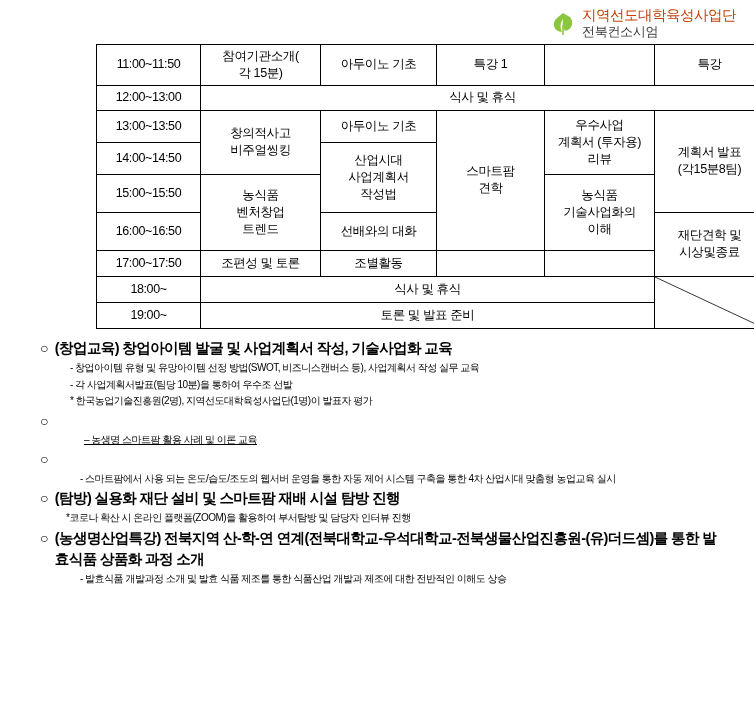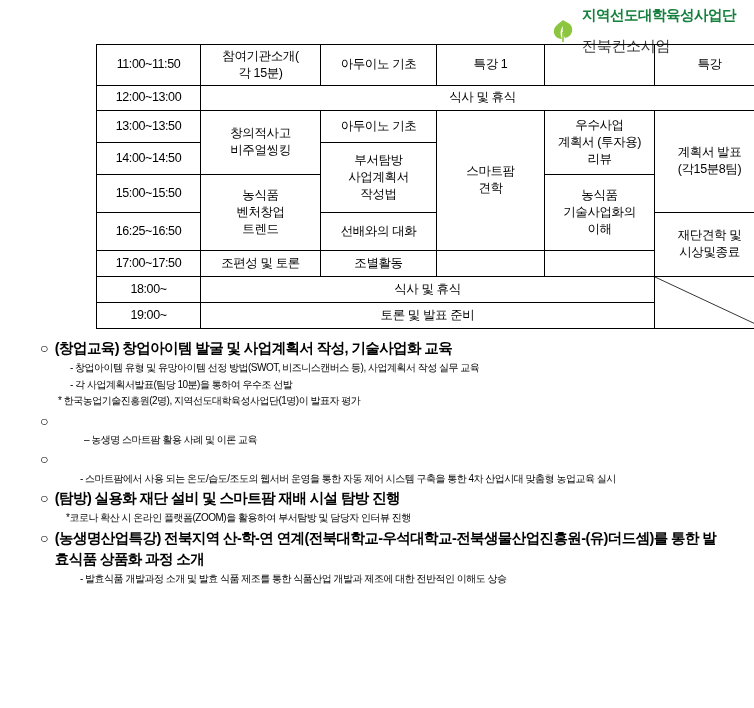--- a/index.html
+++ b/index.html
@@ -29,29 +29,29 @@
     width: 26px;
     height: 26px;
     position: relative;
     flex: 0 0 auto;
   }
   .logo-text {
     line-height: 1.1;
   }
   .logo-title {
     font-size: 14.5px;
-    font-weight: bold;
+    font-weight: normal;
     letter-spacing: -0.5px;
-    color: #15803d;
+    color: #c2410c;
   }
   .logo-sub {
-    font-size: 15px;
+    font-size: 13px;
     color: #3a3a3a;
     letter-spacing: -0.3px;
-    margin-top: 14px;
+    margin-top: 1px;
   }
 
   
   .schedule-wrap {
     position: absolute;
     top: 44px;
     left: 48px;
     width: 668px;
   }
   table.schedule {
@@ -123,26 +123,27 @@
   }
   .sub {
     font-size: 10px;
     letter-spacing: -0.5px;
     line-height: 1.55;
     margin-left: 30px;
     margin-top: 1px;
   }
   .sub.indent-more {
     margin-left: 44px;
+    text-decoration: underline;
   }
   .sub.indent-star {
     margin-left: 26px;
   }
   .sub.indent-star2 {
-    margin-left: 18px;
+    margin-left: 30px;
   }
   .sub-hang {
     text-indent: 0;
     padding-left: 10px;
   }
 </style>
 </head>
 <body>
 
 <div class="logo-area">
@@ -205,42 +206,42 @@
         </td>
         <td rowspan="3">
           <div>계획서 발표</div>
           <div>(각15분8팀)</div>
         </td>
       </tr>
 
       <tr class="r4">
         <td class="time">14:00~14:50</td>
         <td rowspan="2">
-          <div>부서탐방</div>
+          <div>산업시대</div>
           <div>사업계획서</div>
           <div>작성법</div>
         </td>
       </tr>
 
       <tr class="r5">
         <td class="time">15:00~15:50</td>
         <td rowspan="2">
           <div>농식품</div>
           <div>벤처창업</div>
           <div>트렌드</div>
         </td>
         <td rowspan="2">
           <div>농식품</div>
           <div>기술사업화의</div>
           <div>이해</div>
         </td>
       </tr>
 
       <tr class="r6">
-        <td class="time">16:25~16:50</td>
+        <td class="time">16:00~16:50</td>
         <td>선배와의 대화</td>
         <td rowspan="2">
           <div>재단견학 및</div>
           <div>시상및종료</div>
         </td>
       </tr>
 
       <tr class="r7">
         <td class="time">17:00~17:50</td>
         <td>조편성 및 토론</td>

